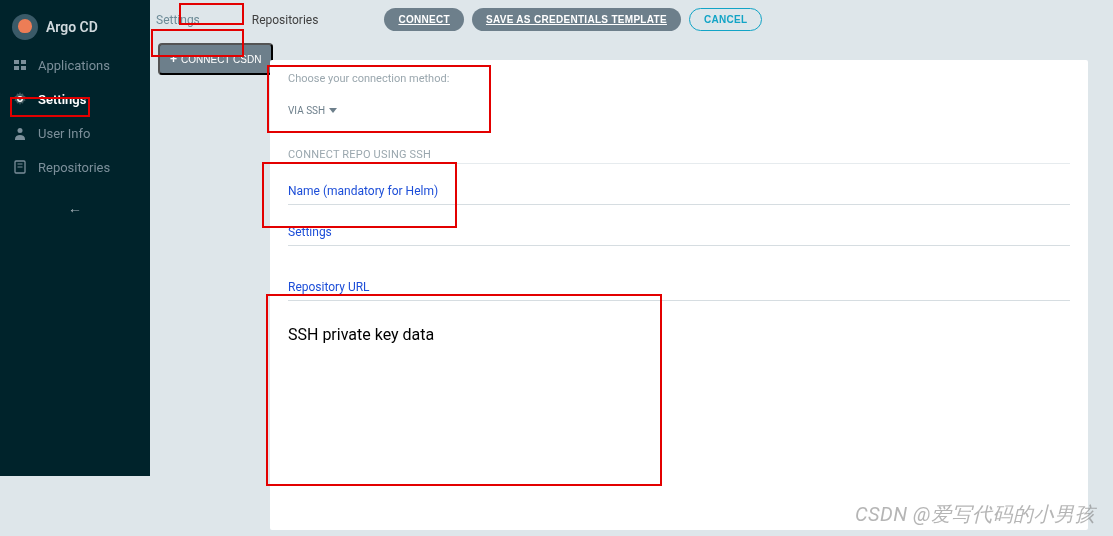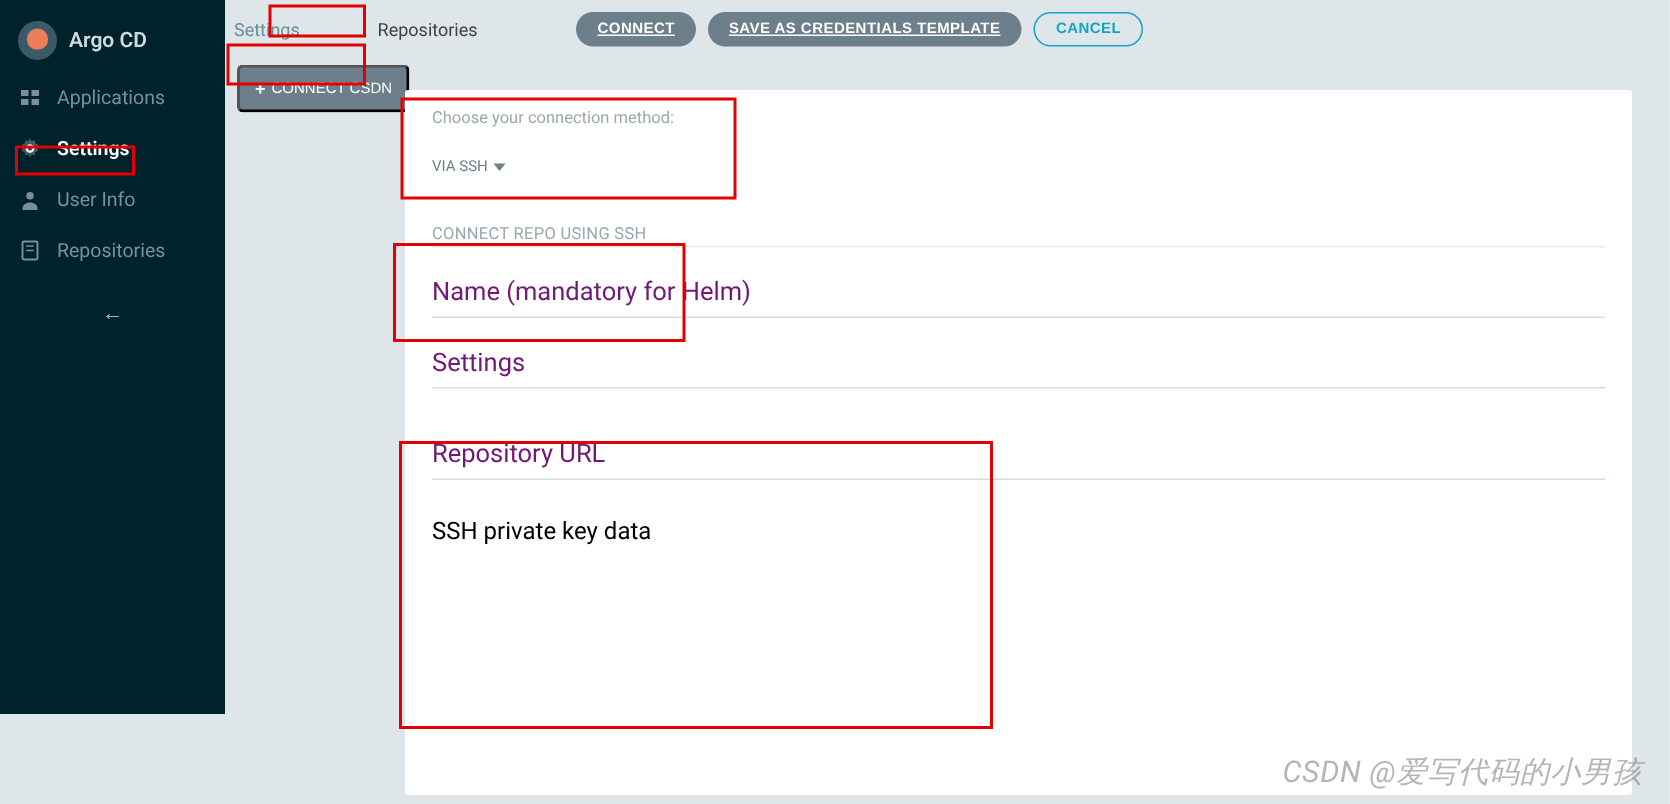--- a/index.html
+++ b/index.html
@@ -168,22 +168,22 @@
     }
     .section-rule {
       height: 1px;
       background: #e6ebee;
       margin: -6px 0 8px 0;
     }
     .field {
       margin-top: 20px;
     }
     .field .placeholder {
-      font-size: 17px;
-      color: #701a75;
+      font-size: 12px;
+      color: #1d4ed8;
       padding-bottom: 6px;
     }
     .field .line {
       height: 1px;
       background: #d6dde1;
     }
     .textarea-field {
       margin-top: 24px;
     }
     .textarea-box {

